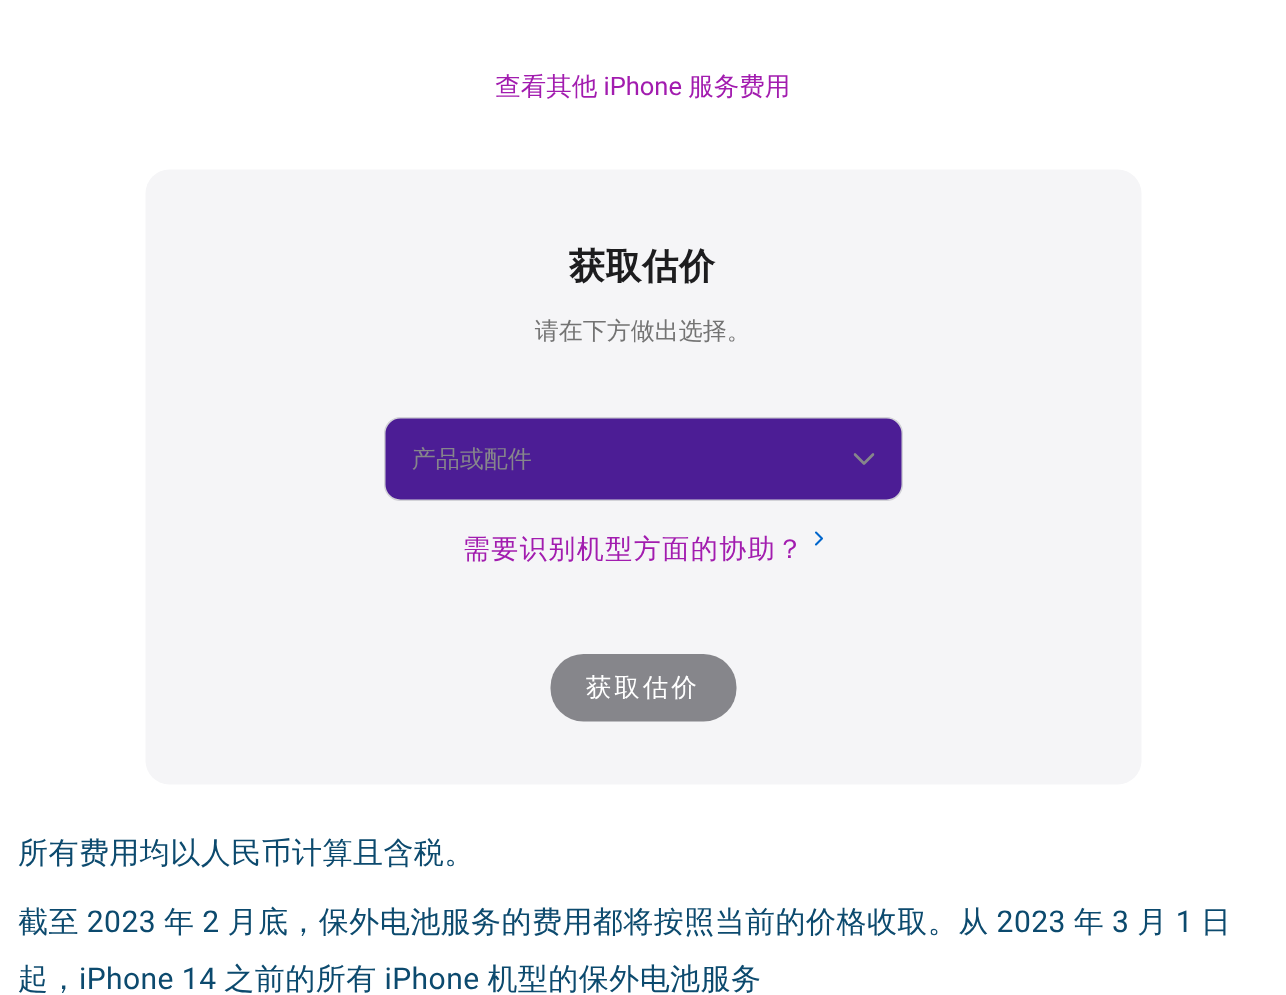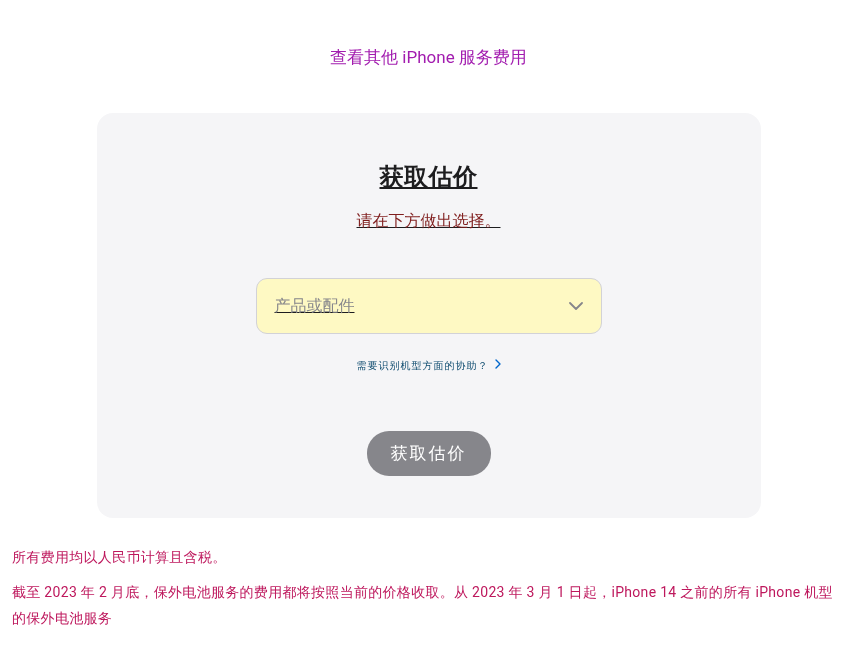--- a/index.html
+++ b/index.html
@@ -18,38 +18,37 @@
       margin-bottom: 44px;
       cursor: pointer;
     }
     .card {
       background: #f5f5f7;
       border-radius: 16px;
       width: 664px;
       margin: 0 auto;
       padding: 48px 30px 42px;
       text-align: center;
-      text-decoration: underline;
     }
     .card-title {
       font-size: 24px;
       font-weight: 600;
       letter-spacing: 0.5px;
       margin-bottom: 18px;
       color: #1d1d1f;
     }
     .card-subtitle {
       font-size: 16px;
-      color: #7f1d1d;
+      color: #737373;
       margin-bottom: 46px;
     }
     .select-box {
       width: 346px;
       height: 56px;
-      background: #fef9c3;
+      background: #4c1d95;
       border: 1px solid #d2d2d7;
       border-radius: 11px;
       margin: 0 auto 20px;
       display: flex;
       align-items: center;
       justify-content: space-between;
       padding: 13px 18px;
       cursor: pointer;
       position: relative;
     }
@@ -66,22 +65,22 @@
     .chevron svg {
       width: 14px;
       height: 8px;
     }
     .help-link-row {
       text-align: center;
       margin-top: 20px;
       margin-bottom: 58px;
     }
     .help-link {
-      color: #0c4a6e;
-      font-size: 10px;
+      color: #a21caf;
+      font-size: 18px;
       letter-spacing: 1px;
       cursor: pointer;
       display: inline-flex;
       align-items: flex-start;
     }
     .help-link .chev-right {
       margin-left: 6px;
       display: inline-flex;
     }
     .help-link .chev-right svg {
@@ -96,22 +95,22 @@
       font-size: 17px;
       letter-spacing: 2px;
       padding: 11px 24px;
       cursor: pointer;
     }
     .footer {
       margin-top: 26px;
       padding: 0 2px;
     }
     .footer p {
-      font-size: 14px;
-      color: #be185d;
+      font-size: 20px;
+      color: #0c4a6e;
       line-height: 1.9;
       letter-spacing: 0.3px;
       margin-bottom: 8px;
     }
   </style>
 </head>
 <body>
 
 <div class="top-link">查看其他 iPhone 服务费用</div>
 

